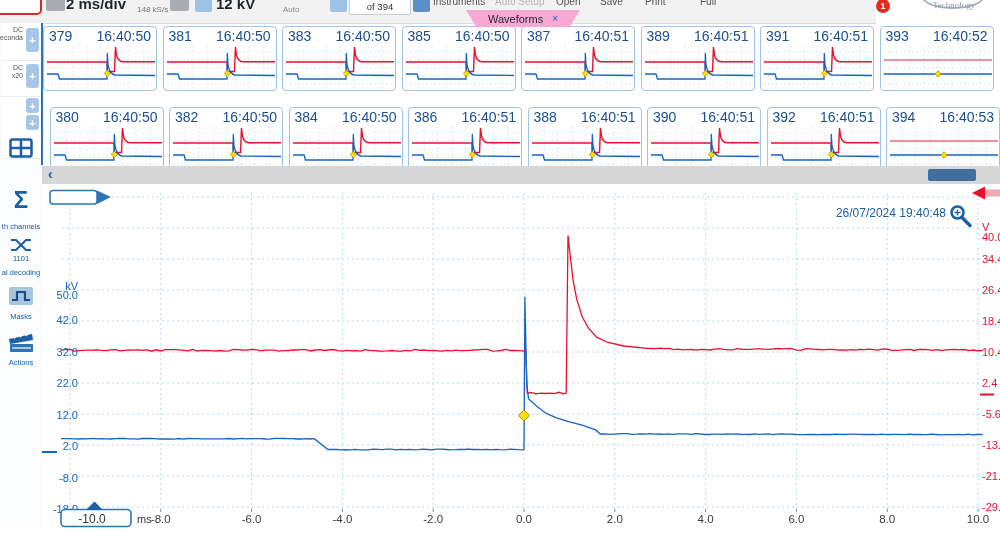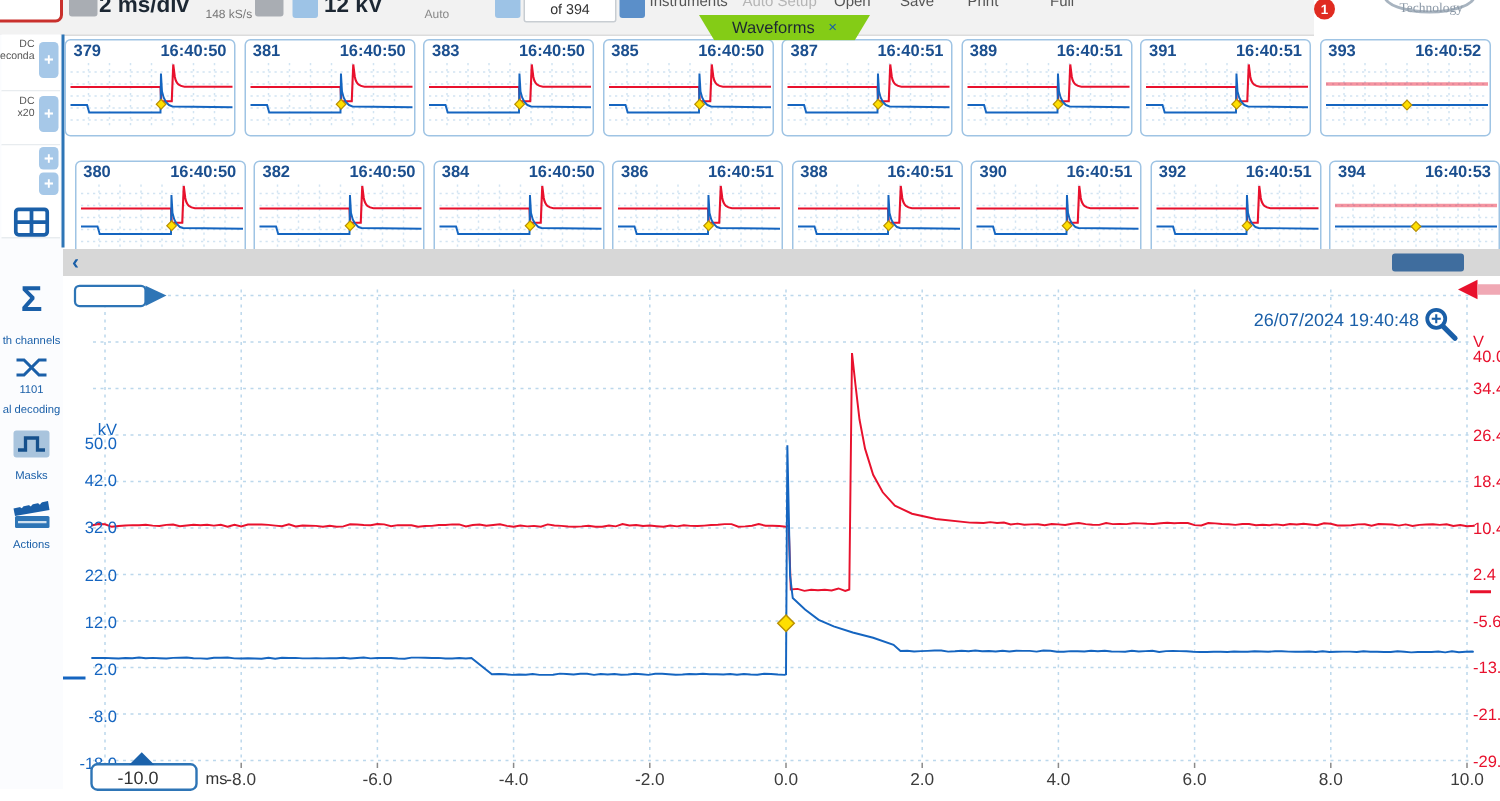--- a/index.html
+++ b/index.html
@@ -28,42 +28,42 @@
   .menu span:nth-child(3){left:556px;}
   .menu span:nth-child(4){left:600px;}
   .menu span:nth-child(5){left:645px;}
   .menu span:nth-child(6){left:700px;}
   .badge{position:absolute;left:876px;top:-1px;width:14px;height:14px;border-radius:50%;
     background:#e02b20;color:#fff;font-size:9px;font-weight:bold;display:flex;align-items:center;justify-content:center;}
   .logo-oval{position:absolute;left:922px;top:-15px;width:58px;height:20px;border:2px solid #a8b4c0;border-radius:50%;}
   .logo-text{position:absolute;left:933px;top:0px;font-size:9px;color:#8d9aa8;
     font-family:"Liberation Serif",serif;}
   
-  .tab{position:absolute;left:466px;top:10px;width:114px;height:17px;background:#84cc16;
+  .tab{position:absolute;left:466px;top:10px;width:114px;height:17px;background:#f9a8d4;
     clip-path:polygon(0 0,100% 0,91% 100%,9% 100%);display:flex;align-items:center;justify-content:center;
     gap:9px;font-size:11px;color:#1c2733;filter:drop-shadow(0 0 1px #9fc4e4);z-index:3;}
   .tabx{color:#1a5fa8;font-size:10px;}
   
   .sidebar{position:absolute;left:0;top:23px;width:42px;height:503px;background:#fbfcfe;}
   .side-vline{position:absolute;left:41px;top:0;width:2px;height:142px;background:#2e75b6;}
   .chp{position:absolute;left:1px;width:39px;background:#fff;border-bottom:1px solid #e8ecef;}
   .chp.p1{top:0;height:37px;} .chp.p2{top:38px;height:35px;} .chp.p3{top:74px;height:61px;}
   .ch-lab{position:absolute;left:0;width:23px;text-align:right;font-size:7px;line-height:8px;color:#555;}
   .plus{position:absolute;left:26px;width:13px;background:#a6c8e8;border-radius:3px;color:#fff;
     font-size:11px;font-weight:bold;display:flex;align-items:center;justify-content:center;}
   .tool{position:absolute;left:0;width:42px;text-align:center;color:#1a5fa8;}
   .tool-label{position:absolute;left:0;width:42px;text-align:center;font-size:7.5px;color:#1a5fa8;white-space:nowrap;}
   .sigma{font-size:24px;font-weight:bold;line-height:24px;}
   
   .trow{position:absolute;left:42px;width:958px;height:66px;display:flex;gap:5.5px;padding-left:1px;box-sizing:border-box;}
   .trow.r1{top:26px;} .trow.r2{top:107px;justify-content:flex-end;}
   .thumb{width:114px;height:65px;background:#fff;border:1px solid #9fc4e4;border-radius:4px;
     box-sizing:border-box;flex:none;overflow:hidden;}
   .th-head{display:flex;justify-content:space-between;padding:1px 5px 0 5px;
-    font-size:11px;font-weight:bold;color:#1b4f8f;}
+    font-size:14px;font-weight:normal;color:#1b4f8f;}
   .wave{display:block;margin:0 0 0 1px;}
   
   .scrollstrip{position:absolute;left:42px;top:166px;width:958px;height:18px;background:#d7d7d7;}
   .chev{position:absolute;left:6px;top:0px;font-size:14px;font-weight:bold;color:#1a5fa8;}
   .sthumb{position:absolute;left:886px;top:3px;width:48px;height:12px;background:#3f6d9e;border-radius:2px;}
   
   .taskbar{position:absolute;left:0;top:526px;width:1000px;height:8px;background:#1c2b3a;}
   .tb-ico{position:absolute;}
   .clock{position:absolute;left:916px;top:0px;font-size:8px;color:#dfe5ea;}
   #chart-svg{position:absolute;left:0;top:0;pointer-events:none;z-index:2;}

